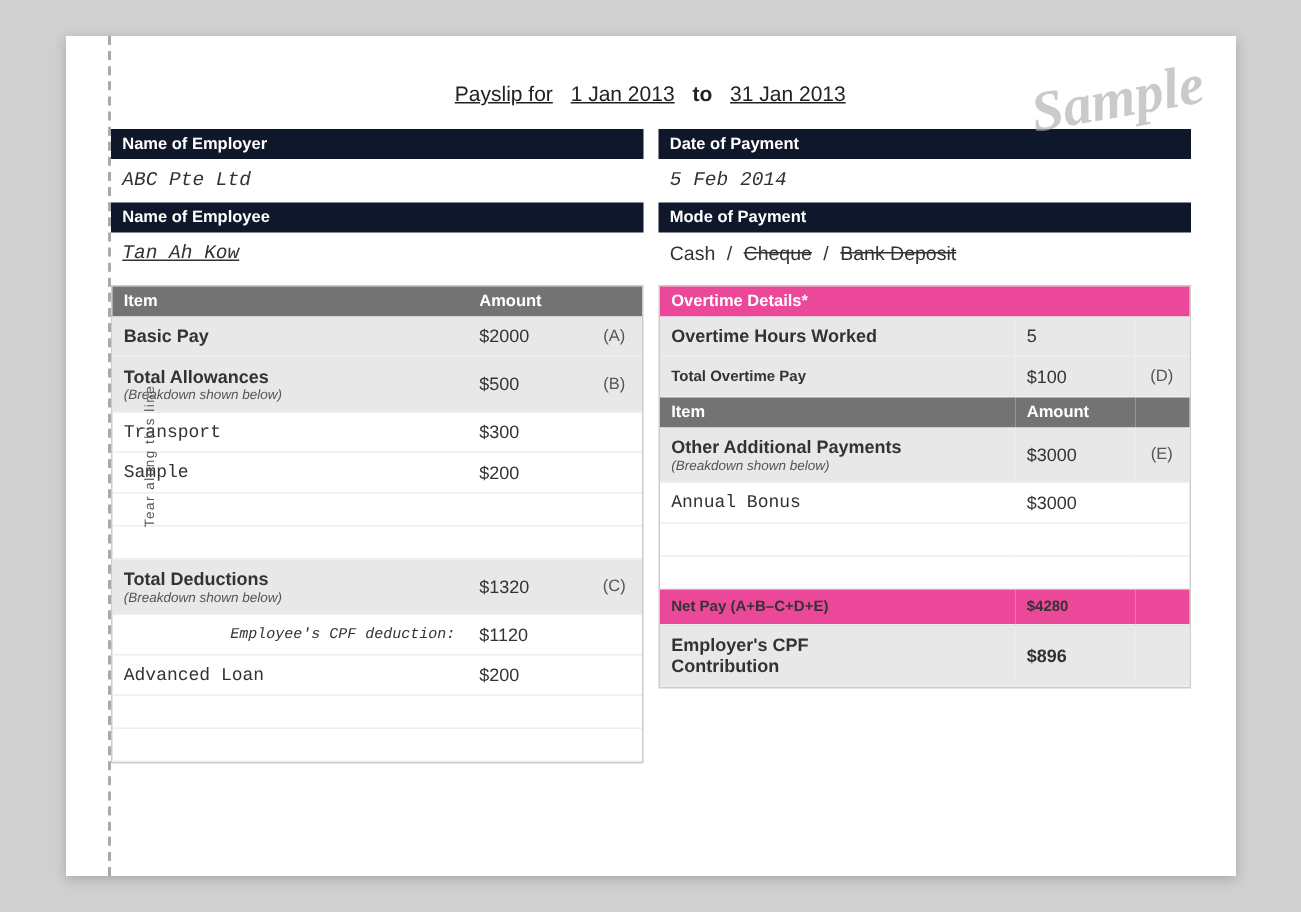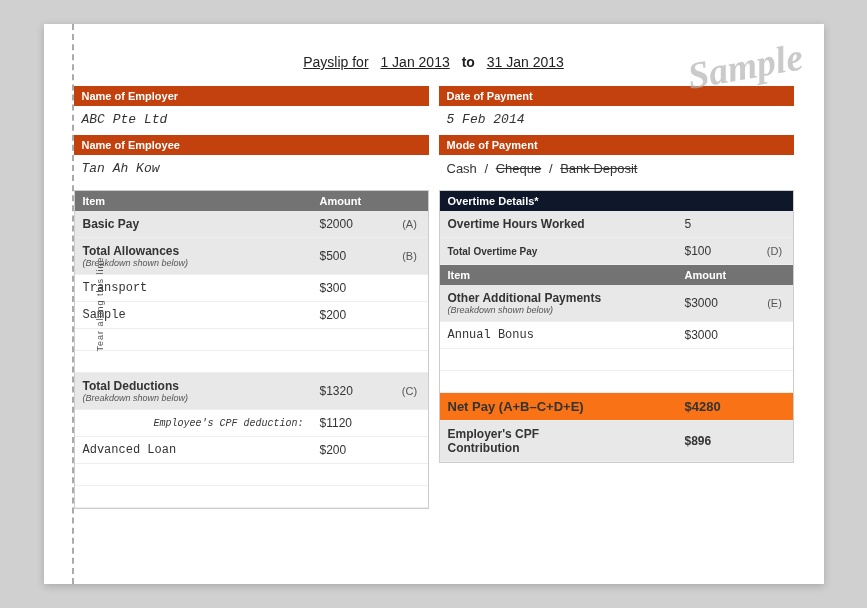--- a/index.html
+++ b/index.html
@@ -65,21 +65,21 @@
       font-weight: bold;
       text-decoration: none;
       margin: 0 4px;
     }
     .main-grid {
       display: grid;
       grid-template-columns: 1fr 1fr;
       gap: 0 10px;
     }
     .section-header {
-      background: #c2410c;
+      background: #0f172a;
       color: #fff;
       padding: 4px 8px;
       font-size: 11px;
       font-weight: bold;
     }
     .section-value {
       padding: 6px 8px 8px 8px;
       font-size: 13px;
       font-family: 'Courier New', monospace;
       color: #333;
@@ -132,23 +132,23 @@
       font-family: 'Courier New', monospace;
       font-style: italic;
       font-size: 11px;
       text-align: right;
     }
     .ref-col {
       width: 36px;
       text-align: center;
     }
     .net-pay-row td {
-      background: #f97316;
-      font-weight: bold;
-      font-size: 13px;
+      background: #ec4899;
+      font-weight: bold;
+      font-size: 10px;
       margin-left: 29px;
     }
     .cpf-row td {
       background: #e8e8e8;
       font-weight: bold;
       font-size: 12px;
     }
     .empty-row td {
       height: 22px;
     }
@@ -158,21 +158,21 @@
       color: #333;
     }
     .strikethrough {
       text-decoration: line-through;
       text-align: center;
     }
     .slash-sep {
       margin: 0 4px;
     }
     .overtime-details-header {
-      background: #0f172a;
+      background: #ec4899;
       color: #fff;
       padding: 4px 8px;
       font-size: 11px;
       font-weight: bold;
     }
   </style>
 </head>
 <body>
 
 <div class="page">
@@ -190,21 +190,21 @@
 
   <div class="main-grid">
 
     <div>
       <div class="section-header">Name of Employer</div>
       <div class="section-value">
         <span style="font-family: 'Courier New', monospace; font-style: italic;">ABC Pte Ltd</span>
       </div>
       <div class="section-header">Name of Employee</div>
       <div class="section-value">
-        <span style="font-family: 'Courier New', monospace; font-style: italic;">Tan Ah Kow</span>
+        <span style="font-family: 'Courier New', monospace; font-style: italic; text-decoration: underline;">Tan Ah Kow</span>
       </div>
       <div class="table-area">
         <table>
           <thead>
             <tr>
               <th>Item</th>
               <th class="amount-col">Amount</th>
               <th class="ref-col"></th>
             </tr>
           </thead>

